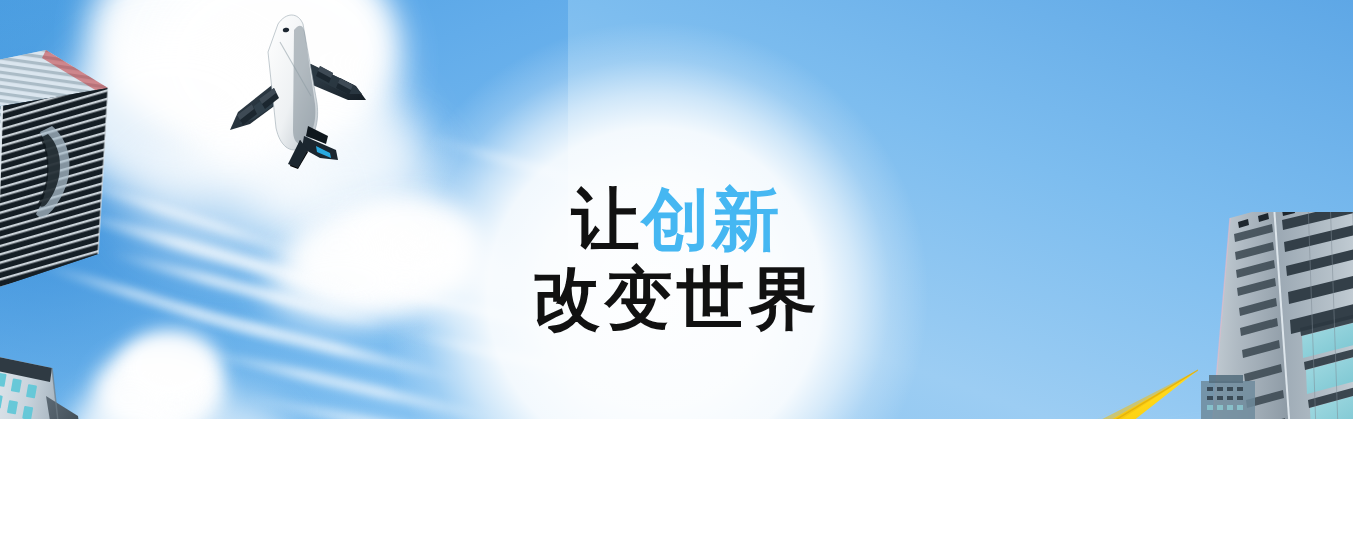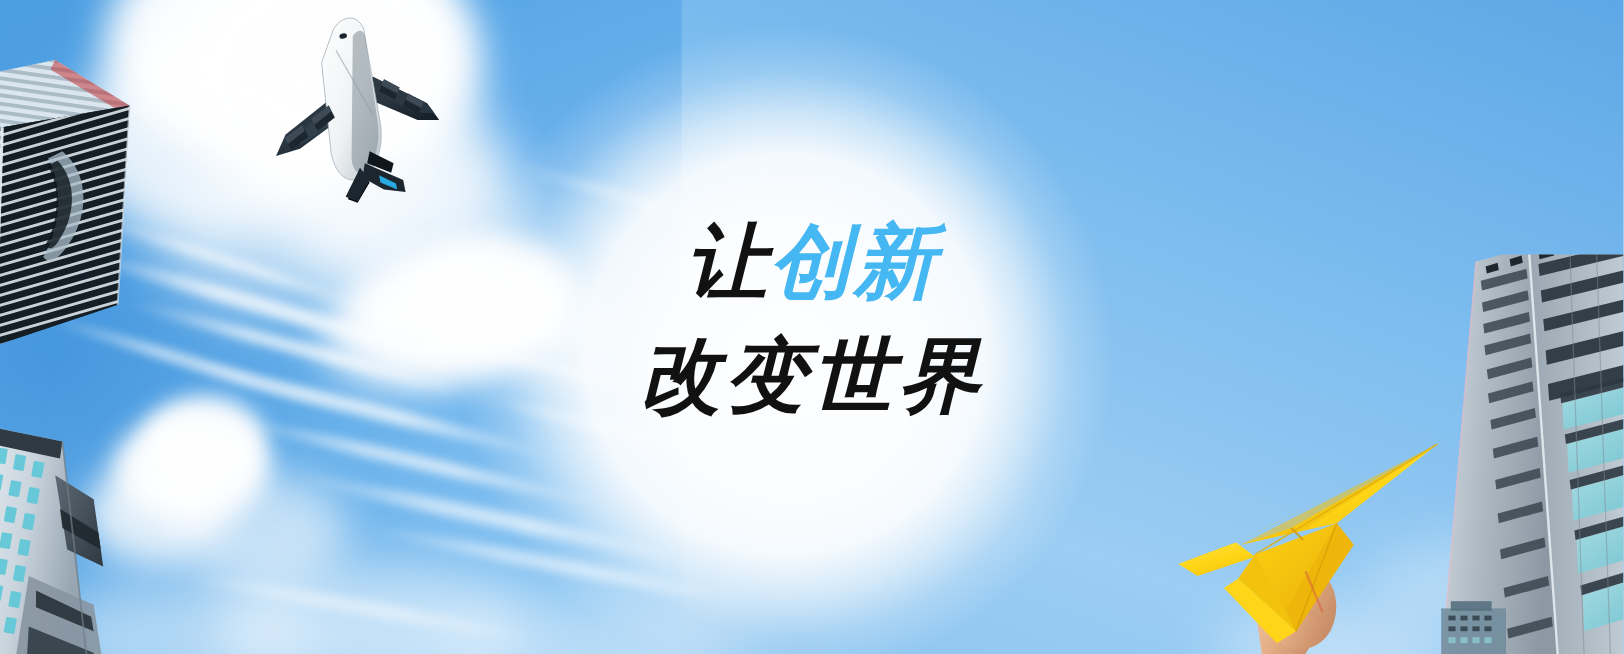--- a/index.html
+++ b/index.html
@@ -2,25 +2,24 @@
 <html><head>
 <meta charset="utf-8">
 <title>Banner</title>
 <style>
   html,body{margin:0;padding:0;background:#ffffff;}
   *{box-sizing:border-box;}
 
   .banner{
     position:relative;
     width:1353px;
-    height:545px;
+    height:419px;
     overflow:hidden;
     font-family:"Liberation Sans","DejaVu Sans",sans-serif;
     background:#69b0e8;
-    font-style:italic;
   }
 
   
   .sky-base{
     position:absolute; inset:0;
     background:
       linear-gradient(160deg,#4e9fe2 0%, #62acea 22%, #7bbcf0 48%, #8cc6f2 72%, #7cbcee 100%);
   }
   .sky-right{
     position:absolute; right:0; top:0; width:58%; height:100%;
@@ -134,21 +133,21 @@
   .subline{
     margin-top:16px;
     font-size:22.5px;
     font-weight:700;
     letter-spacing:.1px;
     color:#0d0d14;
     font-family:"Liberation Sans","DejaVu Sans",sans-serif;
     white-space:nowrap;
   }
   .headline2{
-    margin-top:27px;
+    margin-top:11px;
     font-size:68px;
     line-height:1.0;
     font-weight:700;
     letter-spacing:4px;
     color:#111111;
     font-family:"DejaVu Sans","Liberation Sans",sans-serif;
     white-space:nowrap;
   }
 </style>
 </head>

